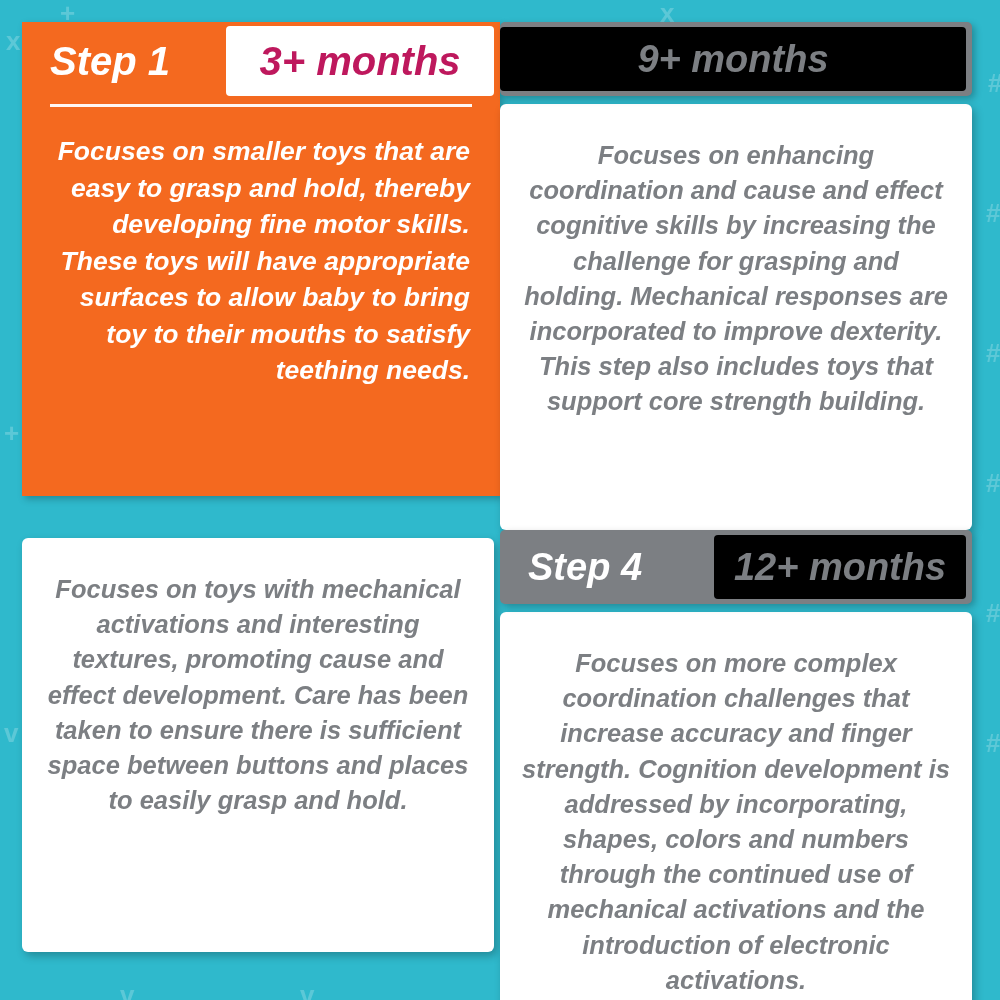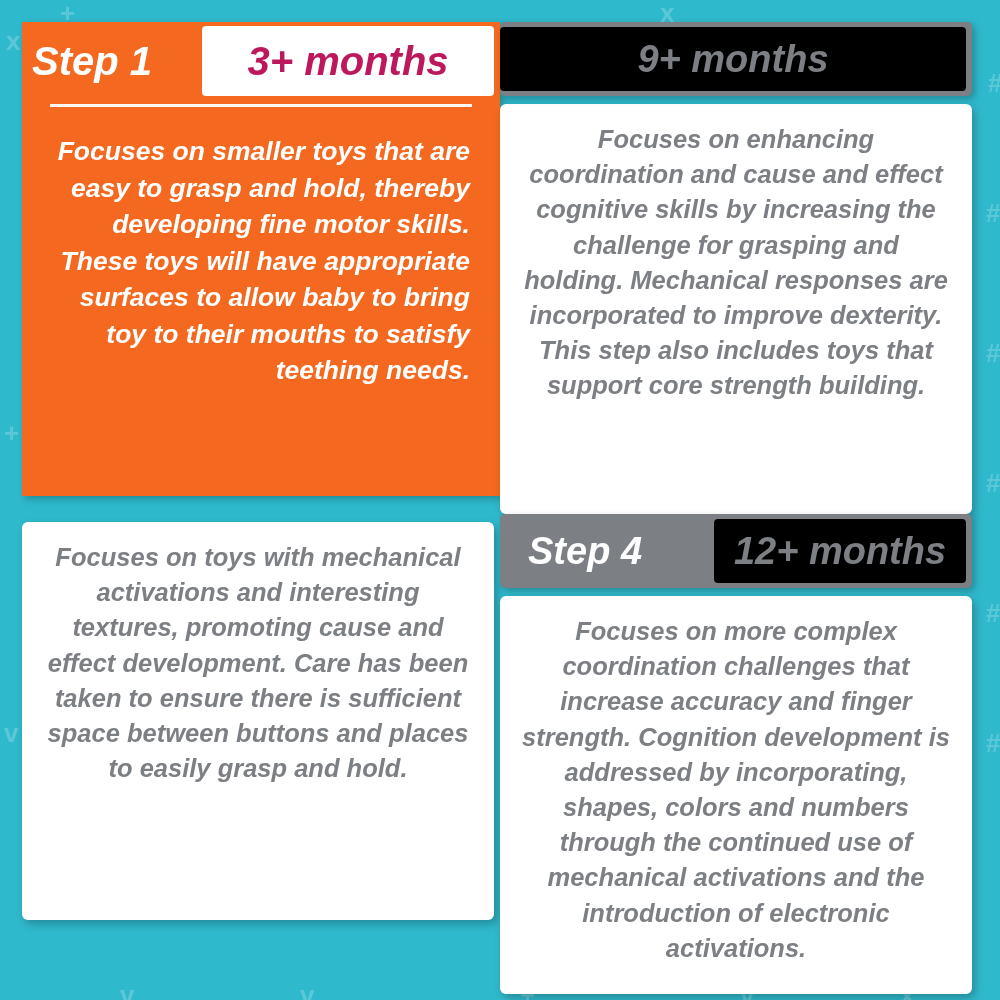--- a/index.html
+++ b/index.html
@@ -59,24 +59,24 @@
     width: 478px;
     height: 474px;
     box-shadow: 3px 3px 7px rgba(0,0,0,0.25);
   }
   .card-1 .head {
     display: flex;
     align-items: stretch;
     height: 78px;
   }
   .card-1 .step-label {
-    width: 180px;
-    display: flex;
-    align-items: center;
-    padding-left: 10px;
+    width: 204px;
+    display: flex;
+    align-items: center;
+    padding-left: 28px;
     box-sizing: border-box;
     color: #ffffff;
     font-size: 40px;
     font-weight: 700;
     font-style: italic;
   }
   .card-1 .age-chip {
     flex: 1;
     background: #ffffff;
     display: flex;
@@ -146,21 +146,21 @@
     font-style: italic;
     border-radius: 4px;
     margin: 5px 6px 5px 0;
   }
 
   .body-white {
     background: #ffffff;
     border-radius: 6px;
     box-shadow: 3px 4px 8px rgba(0,0,0,0.25);
     margin: 8px 6px 0 0;
-    padding: 18px 22px 20px 22px;
+    padding: 34px 22px 20px 22px;
     color: #7c7f83;
     font-size: 25.5px;
     font-weight: 700;
     font-style: italic;
     line-height: 1.38;
     text-align: center;
   }
   .card-3 .body-white { min-height: 372px; }
   .card-2 .body-white { min-height: 360px; }
   .card-4 .body-white { min-height: 360px; }

